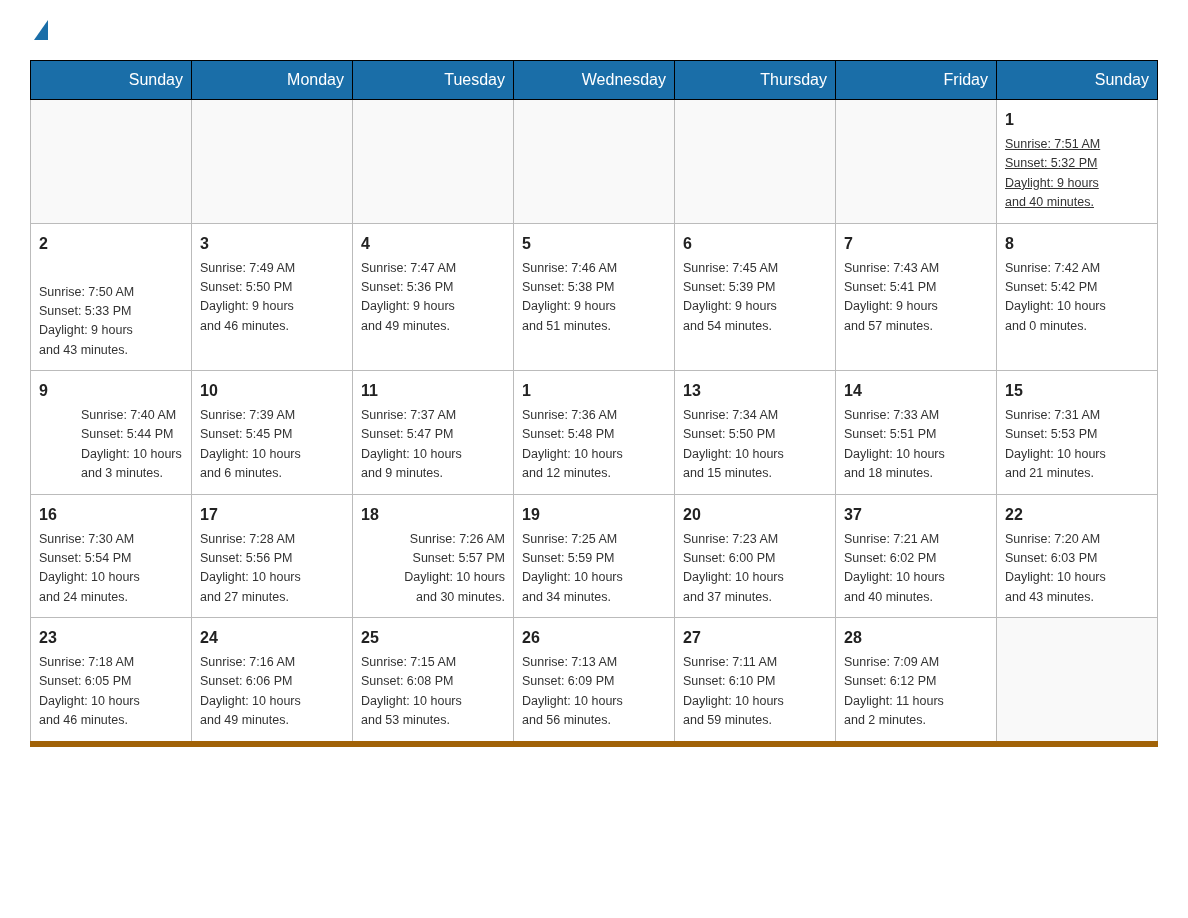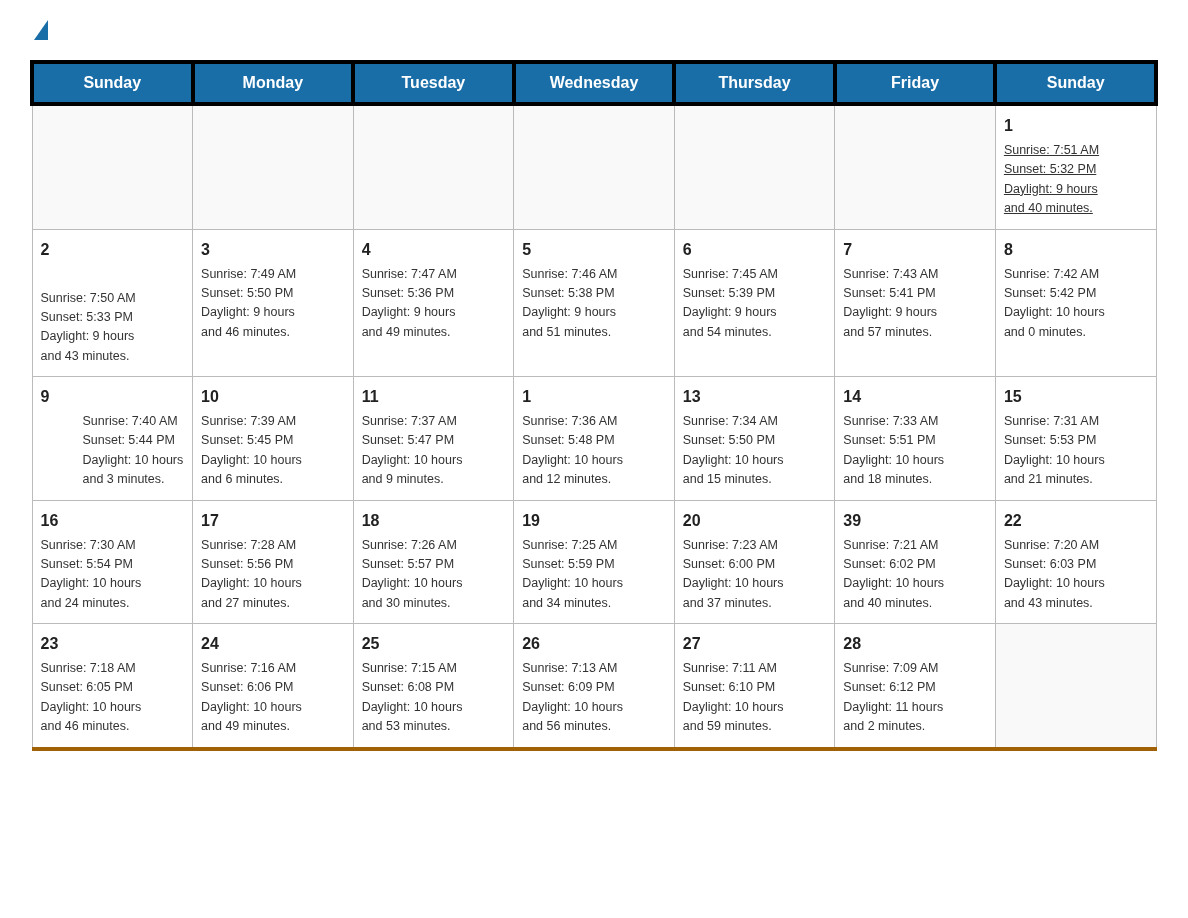--- a/index.html
+++ b/index.html
@@ -61,24 +61,24 @@
     }
     .calendar {
       width: 100%;
       border-collapse: collapse;
       border: 1px solid #999;
     }
     .calendar th {
       background-color: #1a6ea8;
       color: #fff;
       font-size: 16px;
-      font-weight: bold;
+      font-weight: normal;
       padding: 10px 8px;
-      text-align: center;
-      border: 4px solid #000000;
+      text-align: right;
+      border: 1px solid #000000;
     }
     .calendar td {
       vertical-align: top;
       border: 1px solid #bbb;
       padding: 8px 8px 10px 8px;
       width: 14.28%;
       min-height: 110px;
       font-size: 13px;
       color: #333;
       line-height: 1.5;
@@ -89,21 +89,21 @@
       color: #222;
       display: block;
       margin-bottom: 3px;
     }
     .calendar td .day-info {
       font-size: 12.5px;
       color: #333;
       line-height: 1.55;
     }
     .calendar tr:last-child td {
-      border-bottom: 4px solid #a16207;
+      border-bottom: 6px solid #a16207;
     }
     .empty-cell {
       background: #f9f9f9;
     }
   </style>
 </head>
 <body>
 
 <div class="header">
   <div class="logo">
@@ -259,41 +259,41 @@
         </td>
         <td>
           <span class="day-num">17</span>
           <div class="day-info" style="white-space: pre-line;">Sunrise: 7:28 AM
 Sunset: 5:56 PM
 Daylight: 10 hours
 and 27 minutes.</div>
         </td>
         <td>
           <span class="day-num">18</span>
-          <div class="day-info" style="white-space: pre-line;">Sunrise: 7:26 AM
+          <div class="day-info" style="white-space: pre-line; text-align: right;">Sunrise: 7:26 AM
 Sunset: 5:57 PM
 Daylight: 10 hours
 and 30 minutes.</div>
         </td>
         <td>
           <span class="day-num">19</span>
           <div class="day-info" style="white-space: pre-line;">Sunrise: 7:25 AM
 Sunset: 5:59 PM
 Daylight: 10 hours
 and 34 minutes.</div>
         </td>
         <td>
           <span class="day-num">20</span>
           <div class="day-info" style="white-space: pre-line;">Sunrise: 7:23 AM
 Sunset: 6:00 PM
 Daylight: 10 hours
 and 37 minutes.</div>
         </td>
         <td>
-          <span class="day-num">39</span>
+          <span class="day-num">37</span>
           <div class="day-info" style="white-space: pre-line;">Sunrise: 7:21 AM
 Sunset: 6:02 PM
 Daylight: 10 hours
 and 40 minutes.</div>
         </td>
         <td>
           <span class="day-num">22</span>
           <div class="day-info" style="white-space: pre-line;">Sunrise: 7:20 AM
 Sunset: 6:03 PM
 Daylight: 10 hours

